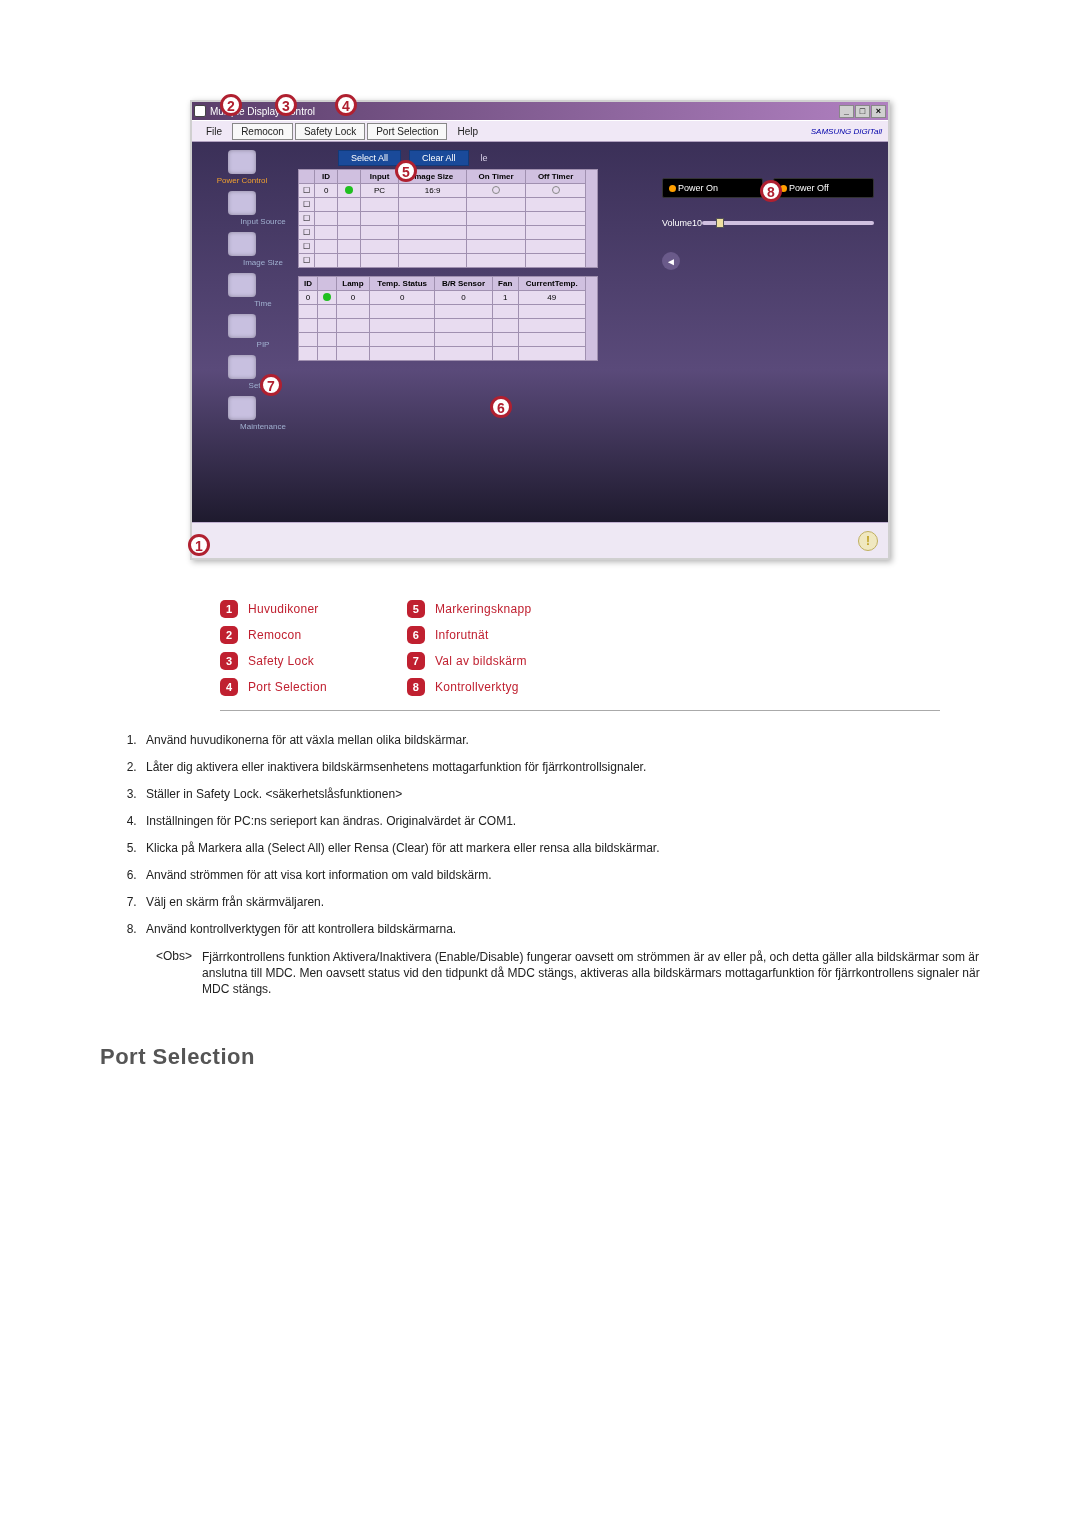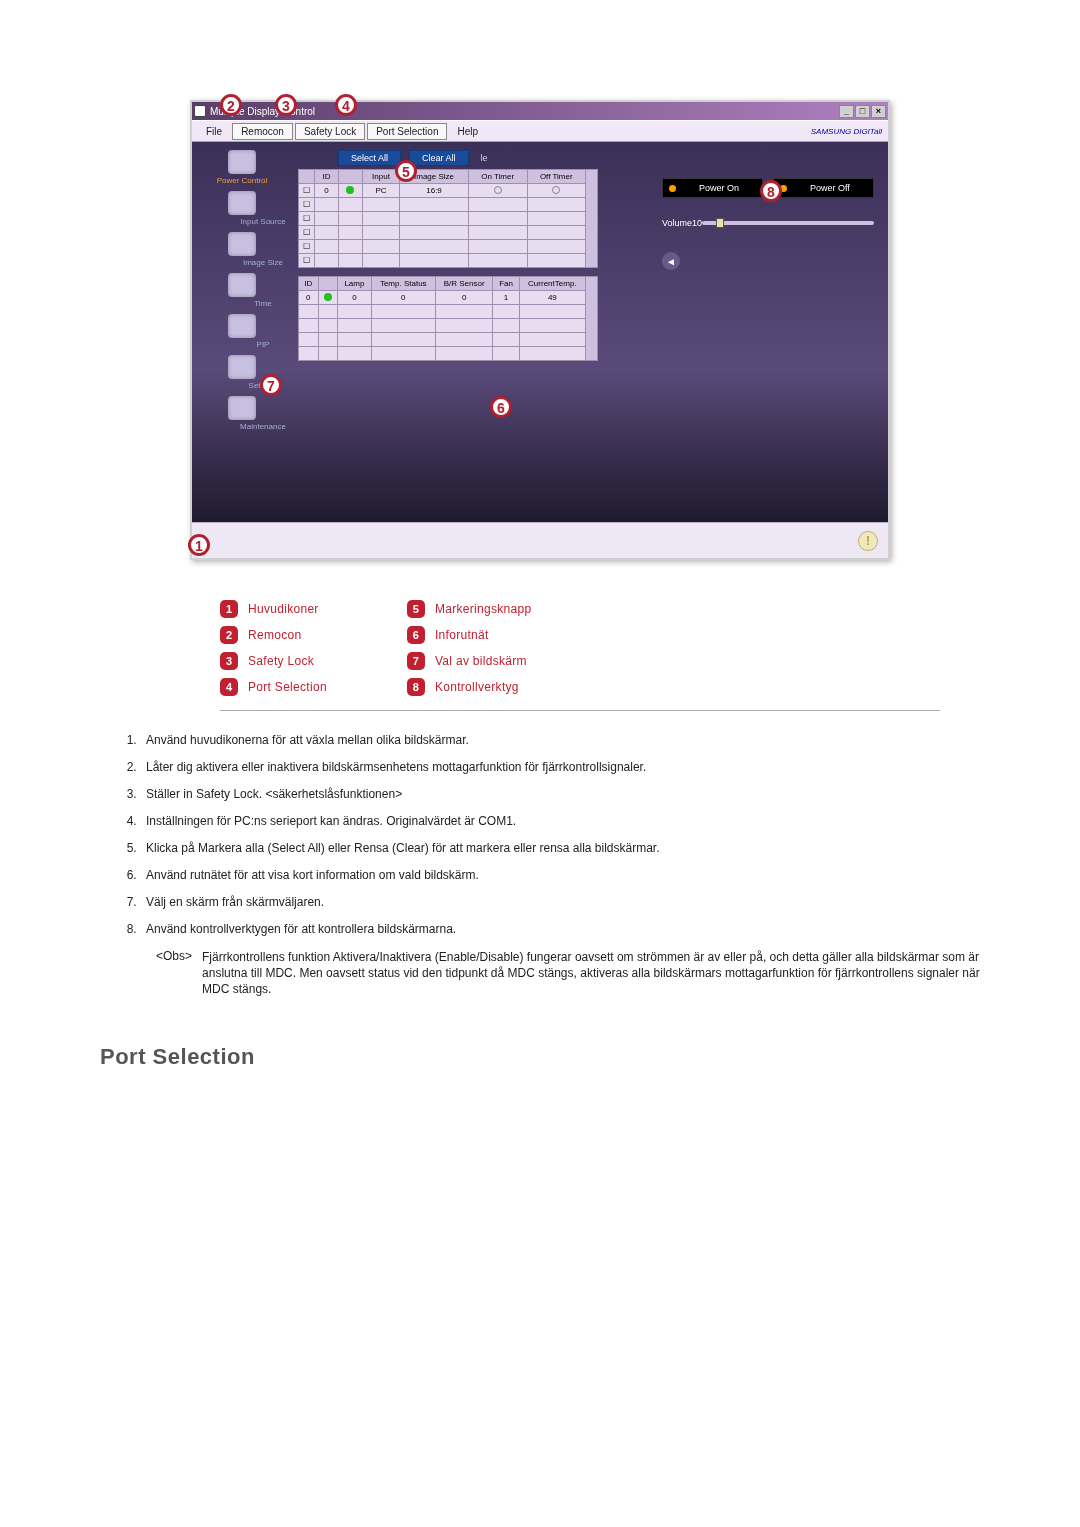--- a/index.html
+++ b/index.html
@@ -83,33 +83,33 @@
     border:1px solid #888;
     border-collapse:collapse;
     font-size:8px;
   }
   .tbl th, .tbl td {
     border:1px solid #a090b0;
     padding: 1px 4px;
     text-align:center;
     height:14px;
   }
-  .tbl th { background:#d0c0e0; font-weight:normal; }
+  .tbl th { background:#d0c0e0; font-weight:bold; }
   .tbl .chk { width:14px; }
   .tbl .dot-g { display:inline-block; width:8px;height:8px;border-radius:50%; background:#20c020; }
   .tbl .dot-c { display:inline-block; width:8px;height:8px;border-radius:50%; border:1px solid #888; }
   .scroll-col { width:12px; background:#c8b8d8; }
   .lower-tbl { margin-top:8px; width:300px; }
   .ctrl-panel {
     width:240px; padding: 36px 14px 8px 14px;
   }
   .power-btns { display:flex; gap:10px; margin-bottom:20px; }
   .pbtn {
     flex:1; background:#000; border:1px solid #333; border-radius:2px;
-    font-size:9px; color:#fff; padding:4px 6px; display:flex; align-items:center; gap:23px;
+    font-size:9px; color:#fff; padding:4px 6px; display:flex; align-items:center; gap:2px;
   }
   .pbtn .dot { width:7px; height:7px; border-radius:50%; }
   .pbtn .dot.on { background:#ffa000; }
   .pbtn .dot.off { background:#ffa000; }
   .volume-row { display:flex; align-items:center; font-size:9px; color:#fff; }
   .slider-track { flex:1; height:4px; background:#d0c0e0; position:relative; border-radius:2px; }
   .slider-thumb { position:absolute; left:8%; top:-3px; width:8px; height:10px; background:#f0e0a0; border:1px solid #555; }
   .vol-icon { width:18px;height:18px; background:#6a5a8a; border-radius:50%; margin-top:24px; align-self:flex-end; display:flex; align-items:center; justify-content:center; color:#fff; font-size:10px;}
   .statusbar { height:36px; background:#eee8f4; border-top:1px solid #c0b0d0; display:flex; align-items:center; padding:0 10px; }
   .statusbar .warn { margin-left:auto; width:20px; height:20px; border-radius:50%; background:#f0e8c0; border:1px solid #c0b060; color:#c0a020; text-align:center; font-weight:bold; line-height:18px;}
@@ -444,21 +444,21 @@
     </div>
   </div>
 </div>
 
 <ol class="desc">
   <li>Använd huvudikonerna för att växla mellan olika bildskärmar.</li>
   <li>Låter dig aktivera eller inaktivera bildskärmsenhetens mottagarfunktion för fjärrkontrollsignaler.</li>
   <li>Ställer in Safety Lock. &lt;säkerhetslåsfunktionen&gt;</li>
   <li>Inställningen för PC:ns serieport kan ändras. Originalvärdet är COM1.</li>
   <li>Klicka på Markera alla (Select All) eller Rensa (Clear) för att markera eller rensa alla bildskärmar.</li>
-  <li>Använd rutnätet för att visa kort information om vald bildskärm.</li>
+  <li>Använd strömmen för att visa kort information om vald bildskärm.</li>
   <li>Välj en skärm från skärmväljaren.</li>
   <li>Använd kontrollverktygen för att kontrollera bildskärmarna.</li>
 </ol>
 
 <div class="note">
   <div class="lbl">&lt;Obs&gt;</div>
   <div class="txt">Fjärrkontrollens funktion Aktivera/Inaktivera (Enable/Disable) fungerar oavsett om strömmen är av eller på, och detta gäller alla bildskärmar som är anslutna till MDC. Men oavsett status vid den tidpunkt då MDC stängs, aktiveras alla bildskärmars mottagarfunktion för fjärrkontrollens signaler när MDC stängs.</div>
 </div>
 
 <h2 class="section">Port Selection</h2>

